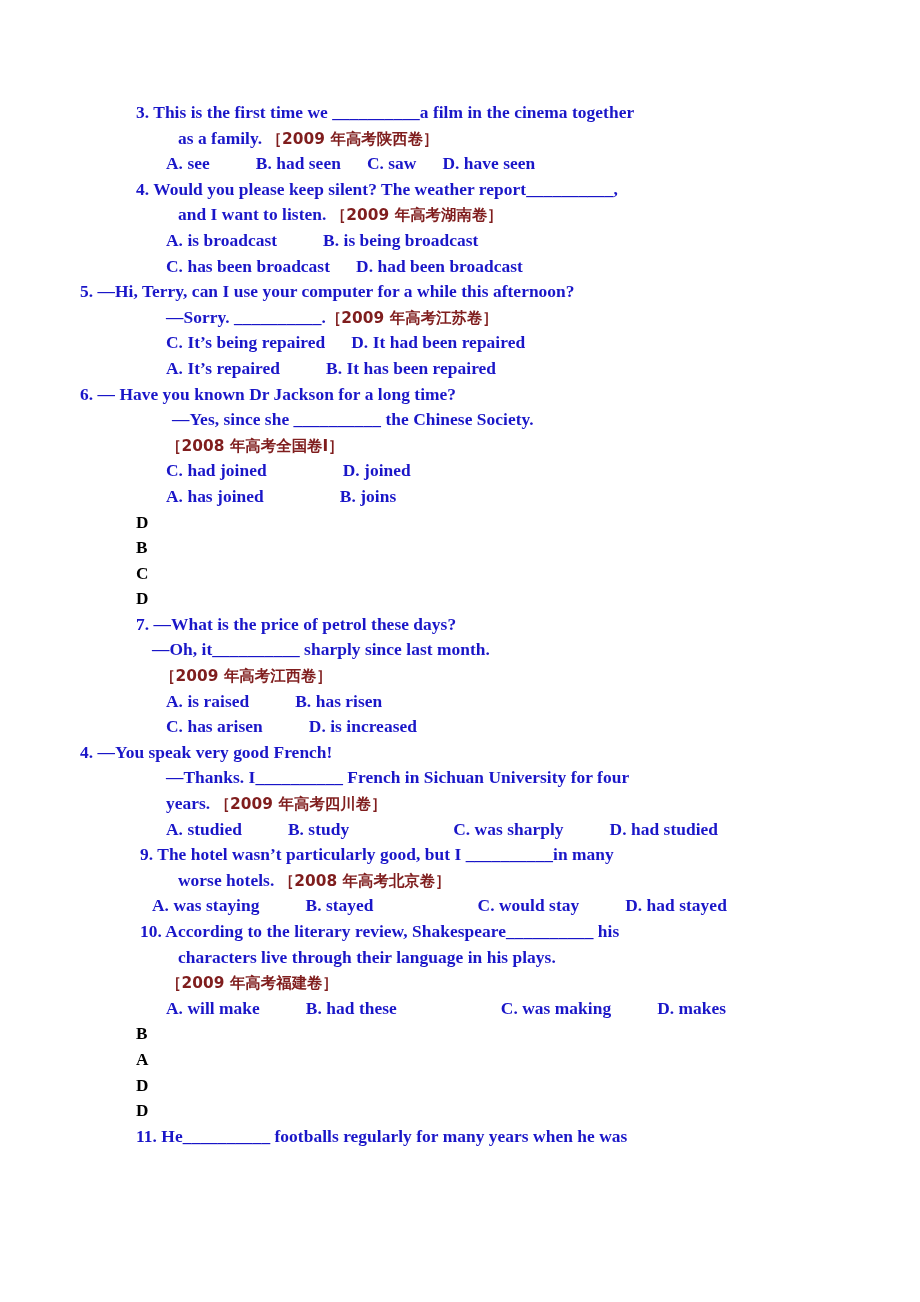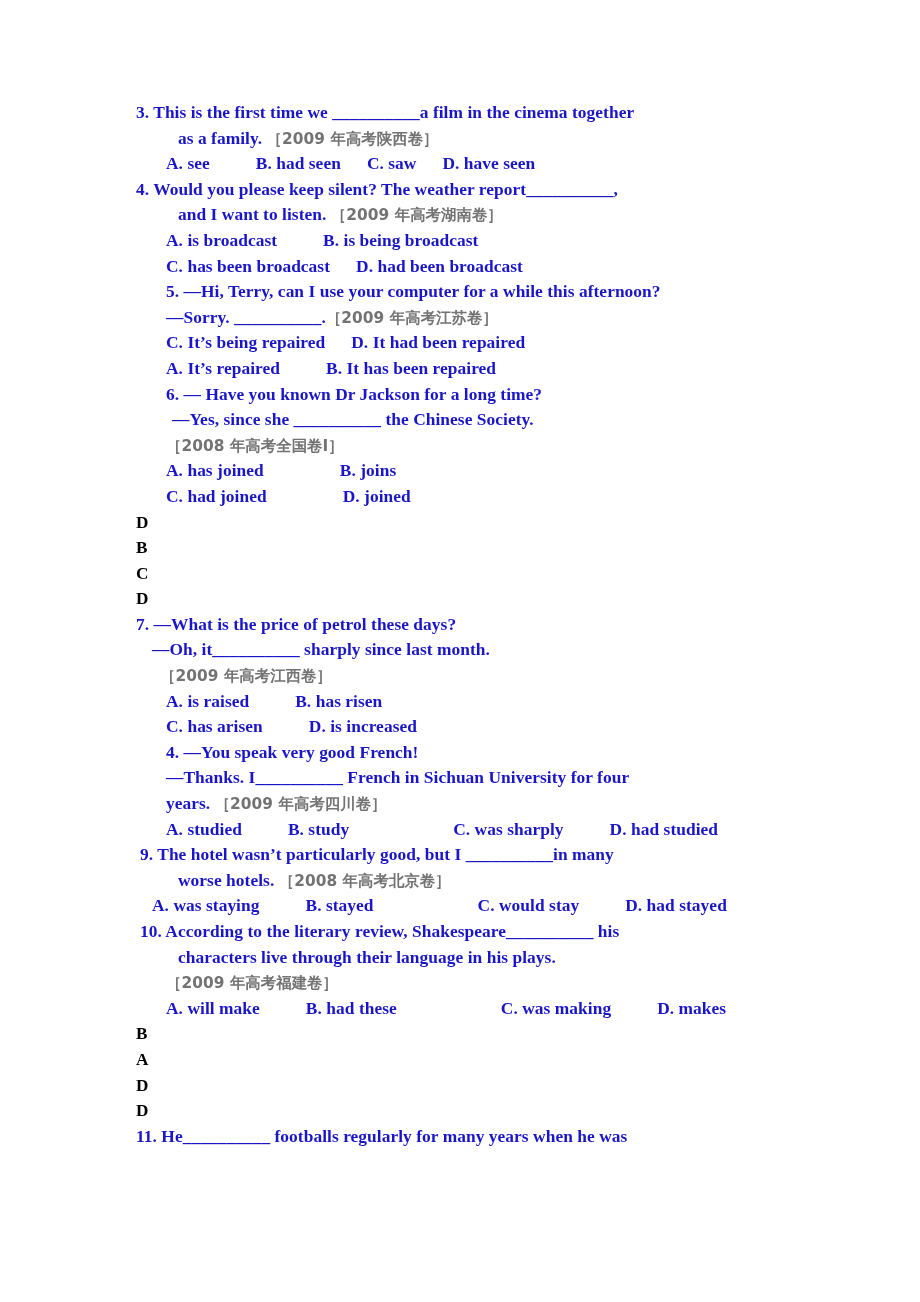--- a/index.html
+++ b/index.html
@@ -32,28 +32,28 @@
     font-size: 17.4px;
     font-weight: bold;
     line-height: 25.6px;
     height: 25.6px;
     white-space: pre;
     color: #1a16c8;
     letter-spacing: 0.05px;
   }
   .q   { color: #1a16c8; }
   .ans { color: #000000; font-size: 17.2px; }
-  .src { color: #737373; }
+  .src { color: #7f1d1d; }
   .blank {
     text-decoration-thickness: 1.5px;
     text-underline-offset: 2px;
   }
   .i0  { padding-left: 136px; }
   .i1  { padding-left: 140px; }
-  .i2  { padding-left: 118px; margin-left: 48px; }
+  .i2  { padding-left: 80px; }
   .i3  { padding-left: 152px; }
   .i4  { padding-left: 160px; }
   .i5  { padding-left: 166px; }
   .i6  { padding-left: 172px; }
   .i7  { padding-left: 178px; }
   .ansind { padding-left: 136px; }
   .opt-gap-s  { display: inline-block; width: 26px; }
   .opt-gap-m  { display: inline-block; width: 46px; }
   .opt-gap-l  { display: inline-block; width: 76px; }
   .opt-gap-xl { display: inline-block; width: 104px; }
@@ -75,22 +75,22 @@
     <div class="line i5"><span class="q">C. has been broadcast</span><span class="opt-gap-s"></span><span class="q">D. had been broadcast</span></div>
 
     <div class="line i2"><span class="q">5. —Hi, Terry, can I use your computer for a while this afternoon?</span></div>
     <div class="line i5"><span class="q">—Sorry. </span><span class="q blank">__________</span><span class="q">.</span><span class="src cjk">［2009 年高考江苏卷］</span></div>
     <div class="line i5"><span class="q">C. It’s being repaired</span><span class="opt-gap-s"></span><span class="q">D. It had been repaired</span></div>
     <div class="line i5"><span class="q">A. It’s repaired</span><span class="opt-gap-m"></span><span class="q">B. It has been repaired</span></div>
 
     <div class="line i2"><span class="q">6. — Have you known Dr Jackson for a long time?</span></div>
     <div class="line i6"><span class="q">—Yes, since she </span><span class="q blank">__________</span><span class="q"> the Chinese Society.</span></div>
     <div class="line i5"><span class="src cjk">［2008 年高考全国卷Ⅰ］</span></div>
+    <div class="line i5"><span class="q">C. had joined</span><span class="opt-gap-l"></span><span class="q">D. joined</span></div>
     <div class="line i5"><span class="q">A. has joined</span><span class="opt-gap-l"></span><span class="q">B. joins</span></div>
-    <div class="line i5"><span class="q">C. had joined</span><span class="opt-gap-l"></span><span class="q">D. joined</span></div>
 
     <div class="line ansind"><span class="ans">D</span></div>
     <div class="line ansind"><span class="ans">B</span></div>
     <div class="line ansind"><span class="ans">C</span></div>
     <div class="line ansind"><span class="ans">D</span></div>
 
     <div class="line i0"><span class="q">7. —What is the price of petrol these days?</span></div>
     <div class="line i3"><span class="q">—Oh, it</span><span class="q blank">__________</span><span class="q"> sharply since last month.</span></div>
     <div class="line i4"><span class="src cjk">［2009 年高考江西卷］</span></div>
     <div class="line i5"><span class="q">A. is raised</span><span class="opt-gap-m"></span><span class="q">B. has risen</span></div>

